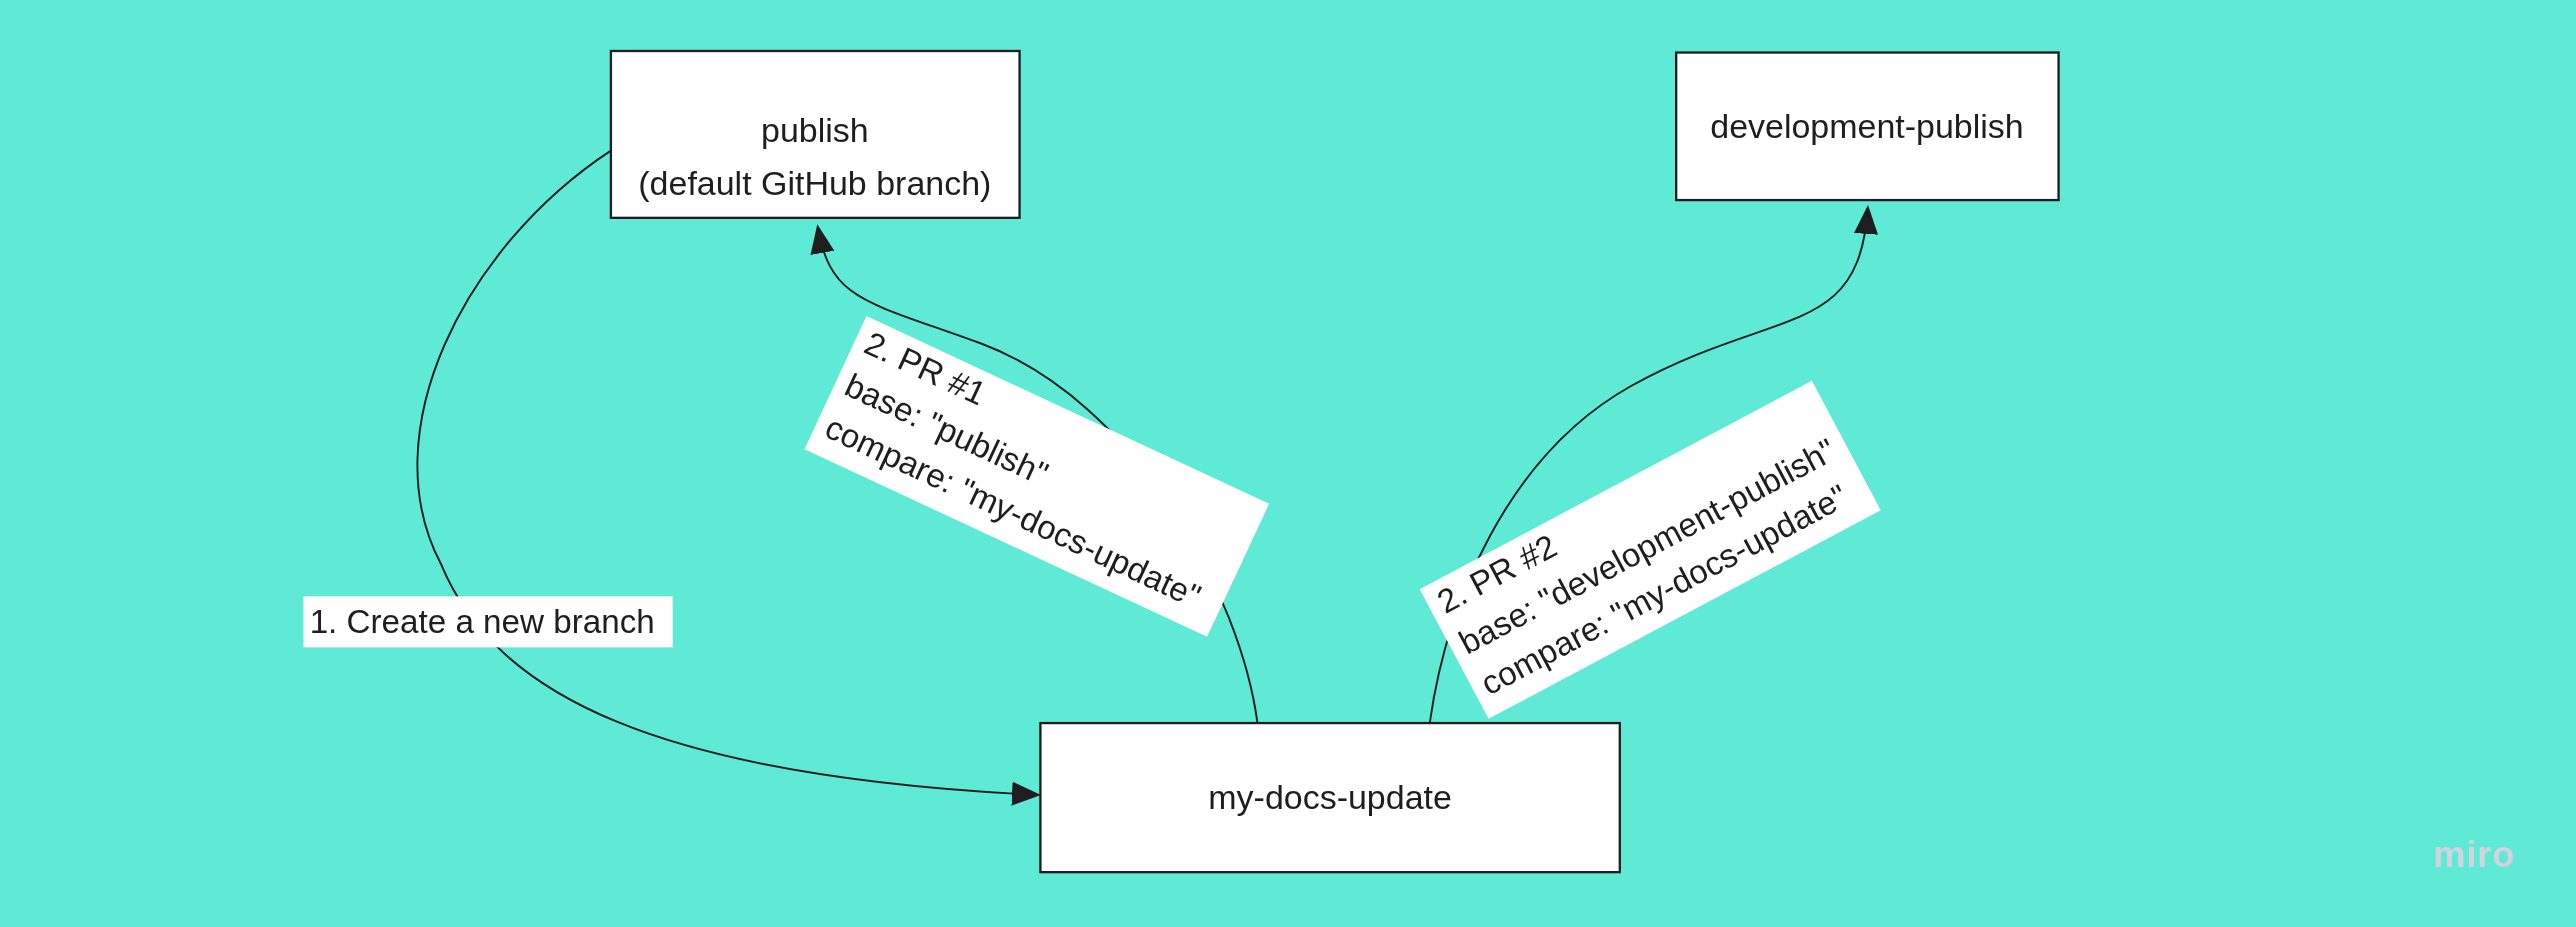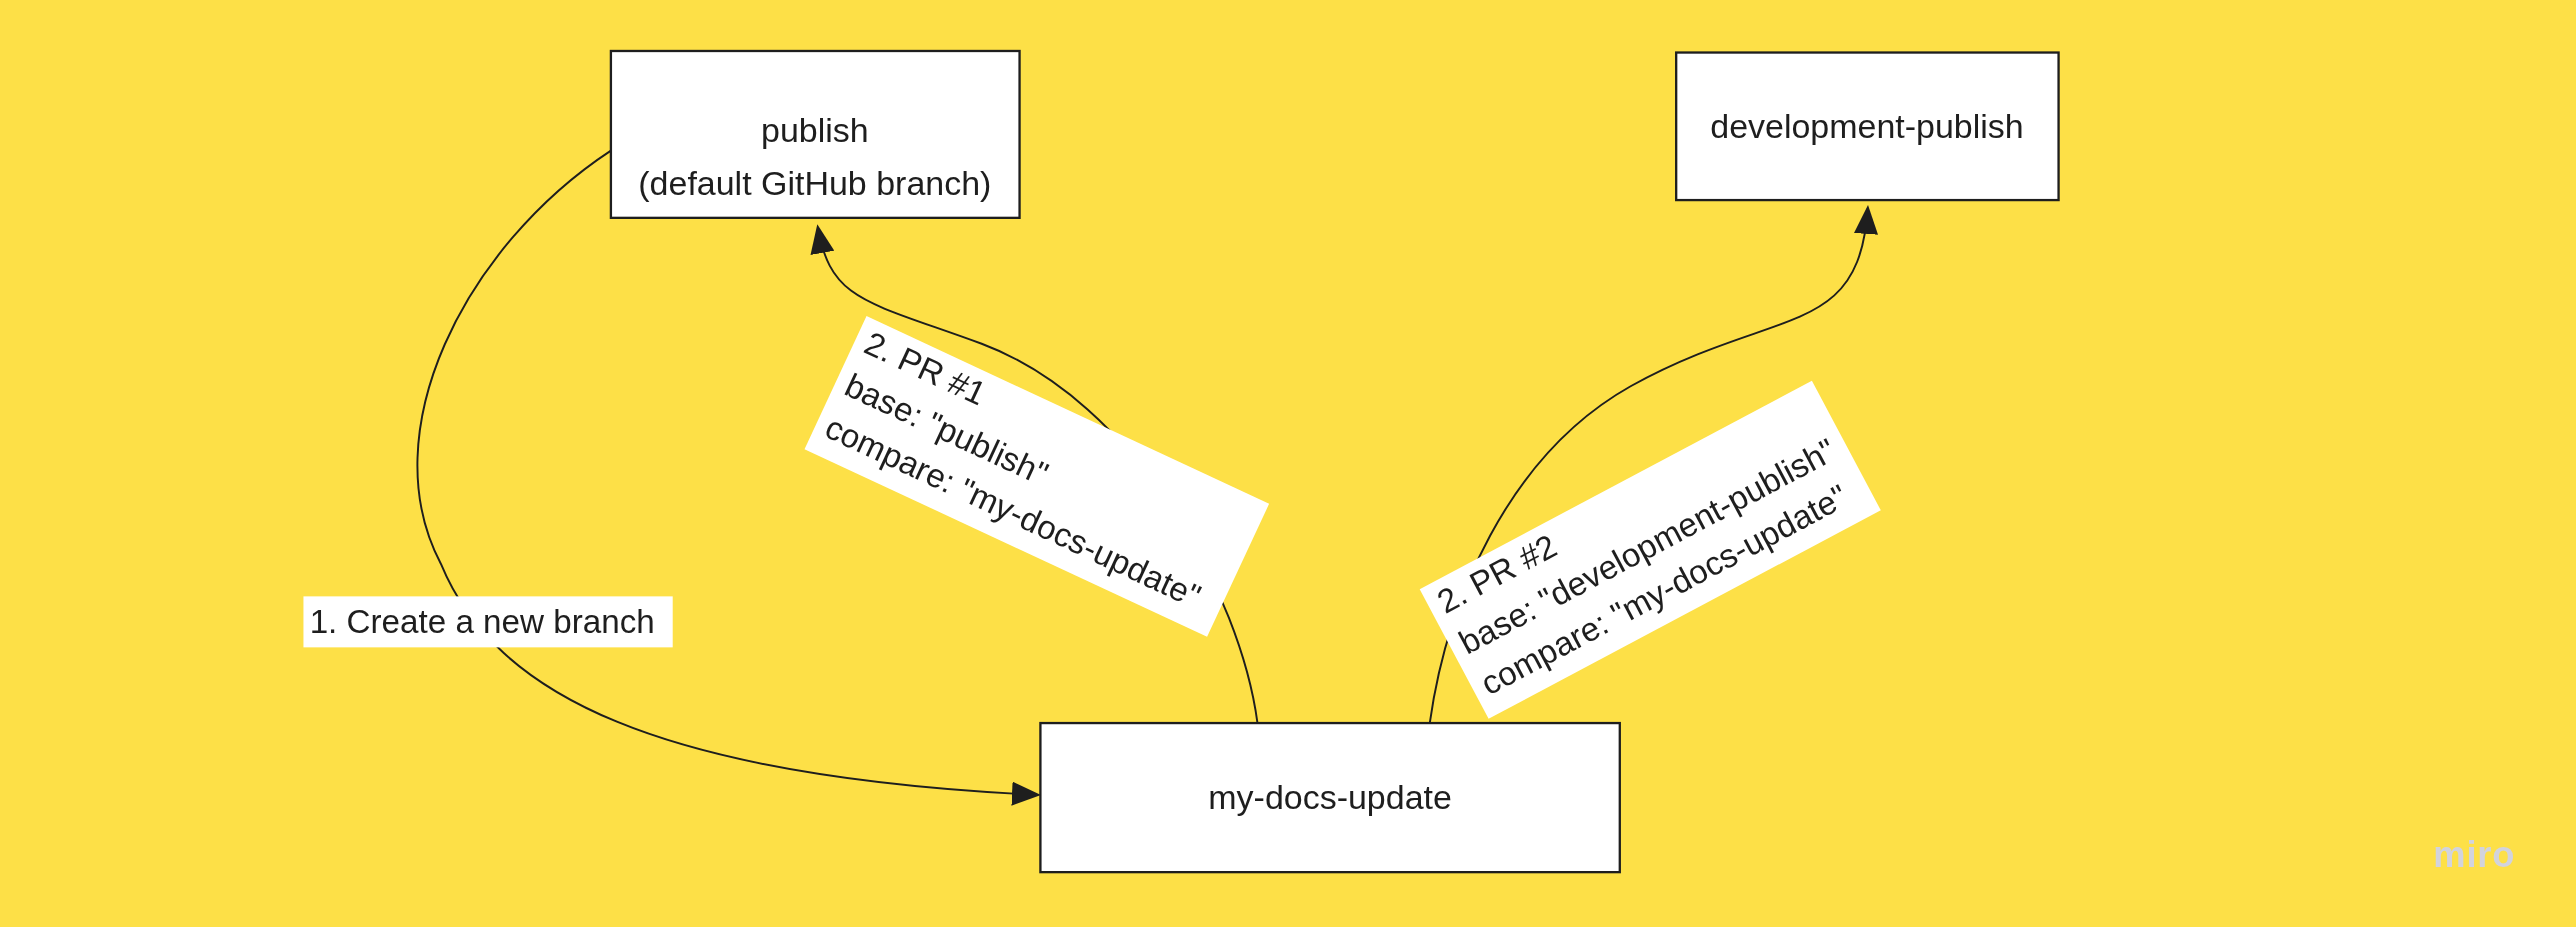--- a/index.html
+++ b/index.html
@@ -5,21 +5,21 @@
   html, body {
     margin: 0;
     padding: 0;
     background: #ffffff;
     font-family: "Liberation Sans", sans-serif;
   }
   #stage {
     position: relative;
     width: 2576px;
     height: 927px;
-    background: #fde047;
+    background: #5eead4;
     overflow: hidden;
   }
   svg { display: block; }
   .box {
     fill: #ffffff;
     stroke: #1e1e1e;
     stroke-width: 3;
   }
   .edge {
     fill: none;

